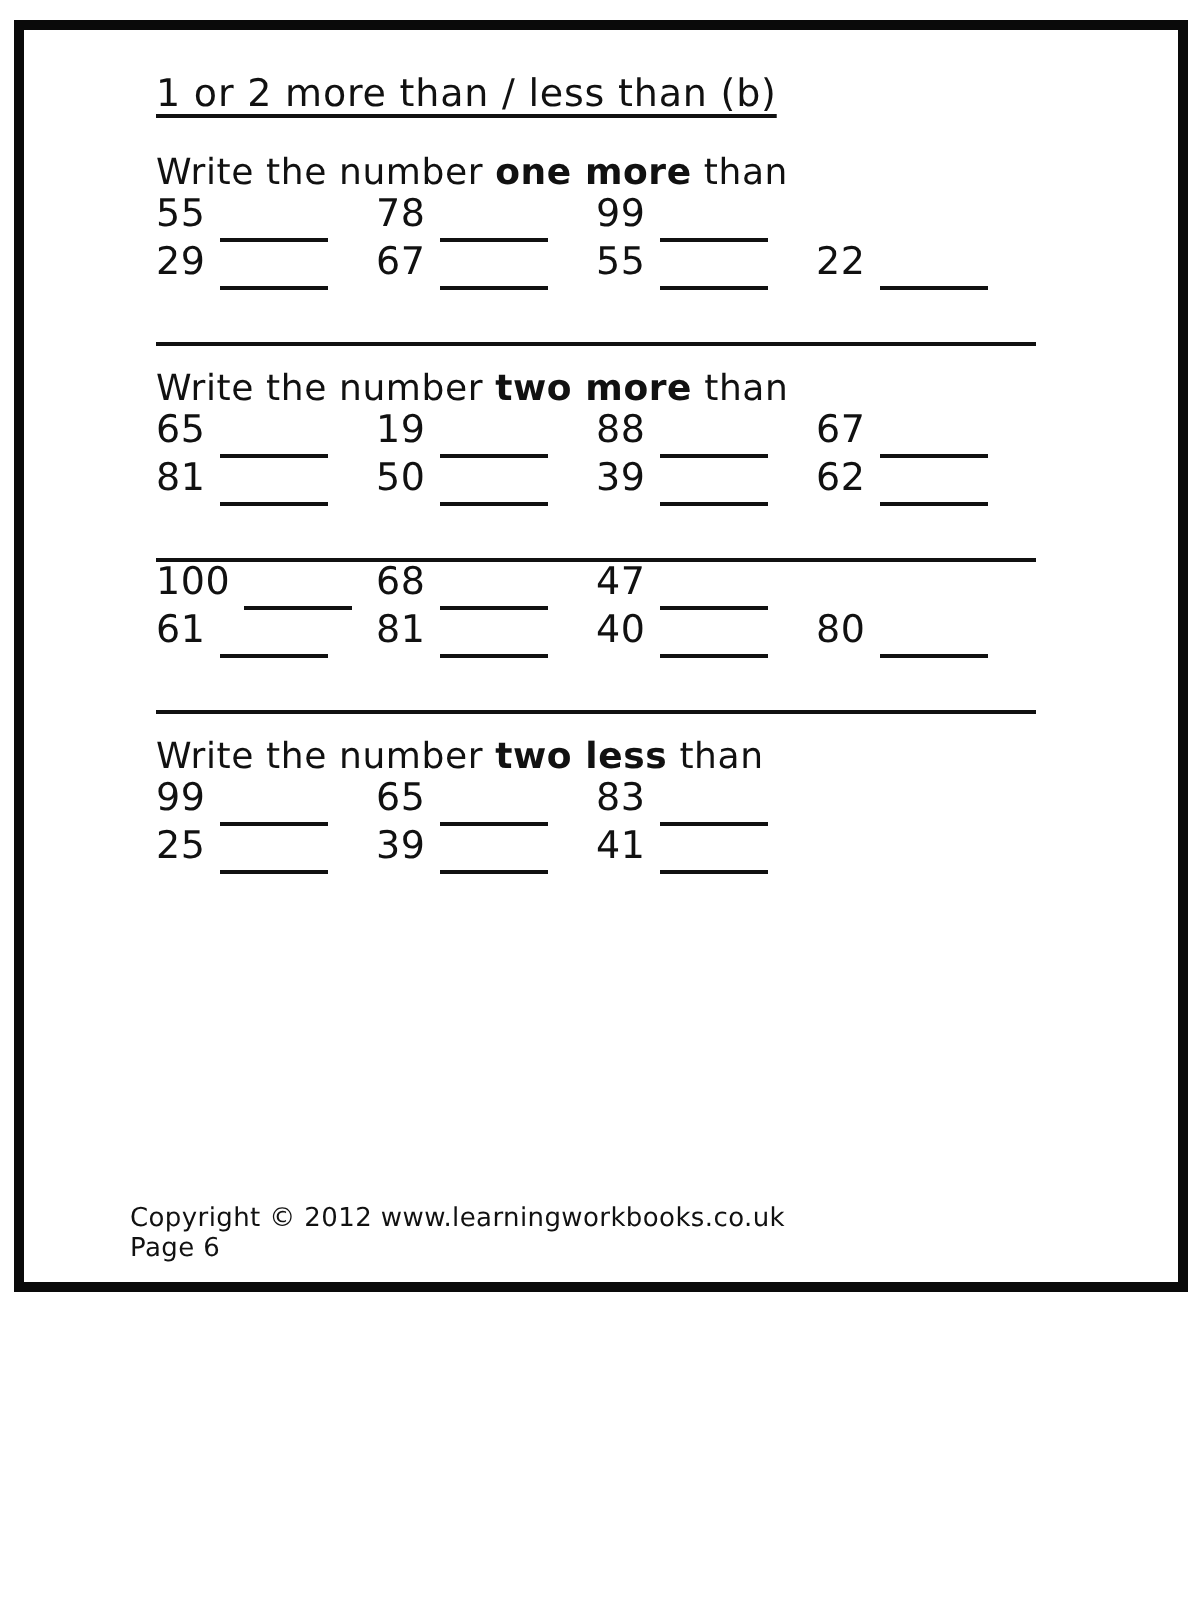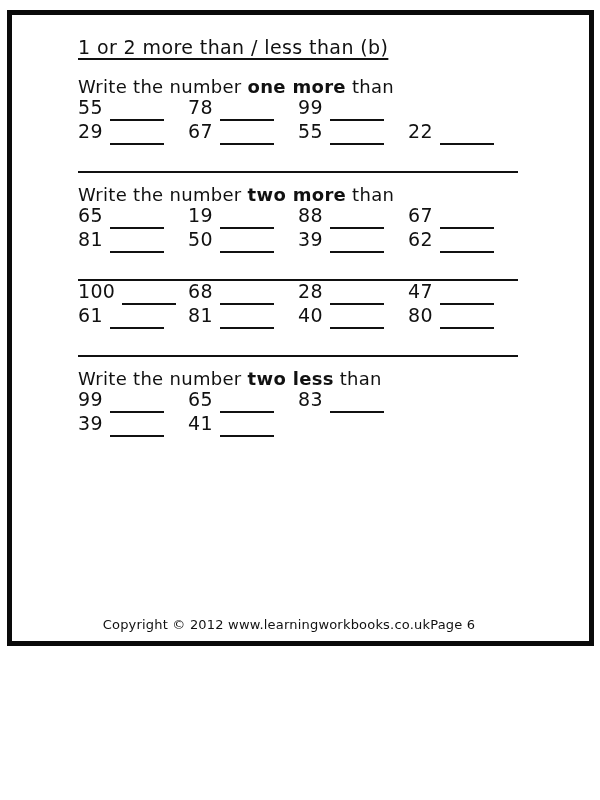--- a/index.html
+++ b/index.html
@@ -59,23 +59,24 @@
     display: inline-block;
     width: 54px;
     height: 12px;
     margin-left: 7px;
     border-bottom: 2px solid #111111;
   }
   .footer {
     position: absolute;
     left: 53px; right: 76px; bottom: 9px;
     display: flex;
-    justify-content: center;
+    justify-content: flex-start;
     font-size: 13px;
     letter-spacing: 0.2px;
+    flex-direction: column;
   }
 </style>
 </head>
 <body>
 
 <div class="frame">
   <div class="content">
     <h1 class="title">1 or 2 more than / less than (b)</h1>
     <div>
   <section>
@@ -174,24 +175,20 @@
   <div class="cell">
     <span class="num">100</span>
     <span class="blank"></span>
   </div>
 
   <div class="cell">
     <span class="num">68</span>
     <span class="blank"></span>
   </div>
 
-  <div class="cell">
-    <span class="num">28</span>
-    <span class="blank"></span>
-  </div>
 
   <div class="cell">
     <span class="num">47</span>
     <span class="blank"></span>
   </div>
 </div>
     <div class="row">
   <div class="cell">
     <span class="num">61</span>
     <span class="blank"></span>
@@ -228,20 +225,24 @@
     <span class="blank"></span>
   </div>
 
 
   <div class="cell">
     <span class="num">83</span>
     <span class="blank"></span>
   </div>
 </div>
     <div class="row">
+  <div class="cell">
+    <span class="num">25</span>
+    <span class="blank"></span>
+  </div>
 
 
   <div class="cell">
     <span class="num">39</span>
     <span class="blank"></span>
   </div>
 
   <div class="cell">
     <span class="num">41</span>
     <span class="blank"></span>

